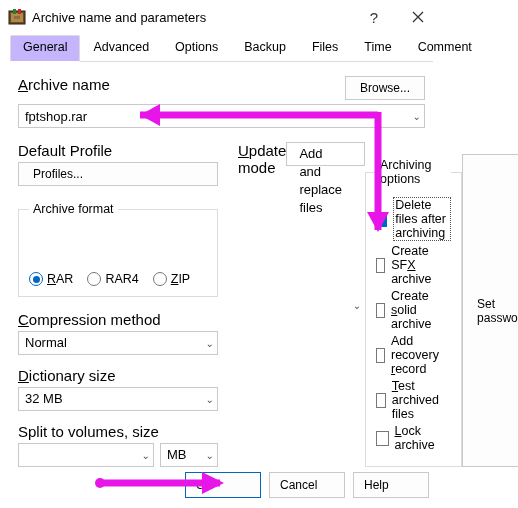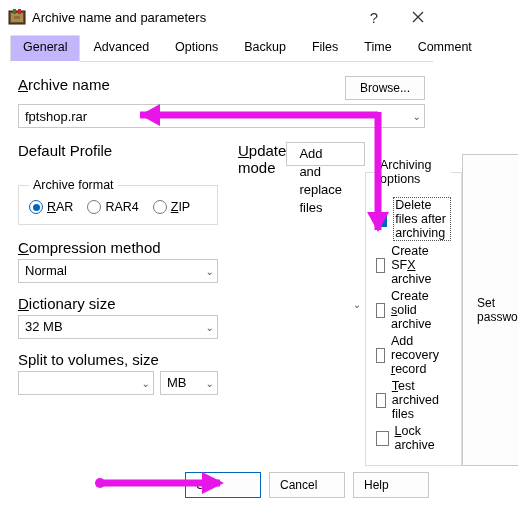--- a/index.html
+++ b/index.html
@@ -18,21 +18,21 @@
   .lbl { font-size: 15px; margin-bottom: 3px; display: inline-block; }
   .underline-first::first-letter { text-decoration: underline; }
   .btn-std { background: #fdfdfd; border: 1px solid #c9c9c9; padding: 4px 14px; font-size: 12px; cursor: default; min-width: 70px; text-align: left; }
   .input { border: 1px solid #c9c9c9; background: #fff; height: 24px; padding: 2px 6px; font-size: 13px; width: 100%; }
   .combo { position: relative; }
   .combo .input { padding-right: 22px; }
   .combo .chev { position: absolute; right: 4px; top: 50%; transform: translateY(-50%); pointer-events: none; font-size: 10px; color: #555; }
   fieldset { border: 1px solid #dcdcdc; padding: 8px 10px 10px 10px; margin: 0; }
   legend { font-size: 12.5px; padding: 0 4px; }
   .radio-row { display: flex; gap: 14px; align-items: center; }
-  .radio { display: flex; align-items: center; gap: 4px; }
+  .radio { display: flex; align-items: center; gap: 4px; margin-top: 48px; }
   .radio-dot { width: 14px; height: 14px; border-radius: 50%; border: 1.5px solid #777; display: inline-flex; align-items: center; justify-content: center; }
   .radio-dot.sel { border-color: #0067c0; }
   .radio-dot.sel::after { content: ''; width: 7px; height: 7px; border-radius: 50%; background: #0067c0; }
   .chk { display: flex; align-items: center; gap: 6px; margin: 3px 0; }
   .chk-box { width: 15px; height: 15px; border: 1.2px solid #777; background: #fff; display: inline-flex; align-items: center; justify-content: center; }
   .chk-box.checked { background: #0067c0; border-color: #0067c0; color: #fff; font-size: 11px; }
   .cols { display: flex; gap: 20px; margin-top: 14px; }
   .colL { flex: 0 0 200px; display: flex; flex-direction: column; }
   .colR { flex: 1; display: flex; flex-direction: row; }
   .footer { position: absolute; bottom: 10px; right: 14px; display: flex; gap: 8px; }
@@ -85,20 +85,21 @@
       <button class="btn-std"><span class="underline-first">Browse...</span></button>
     </div>
     <div class="combo" style="margin-top:4px;">
       <input class="input" value="fptshop.rar" style="">
       <span class="chev">⌄</span>
     </div>
 
     <div class="cols">
       <div class="colL">
         <span class="lbl">Default Profile</span>
+        <button class="btn-std" style="width:100%;">Profiles...</button>
 
         <fieldset style="margin-top:16px;">
           <legend>Archive format</legend>
           <div class="radio-row">
             <label class="radio">
                 <span class="radio-dot sel"></span>
                 <span class="underline-first">RAR</span>
               </label>
             <label class="radio">
                 <span class="radio-dot"></span>

